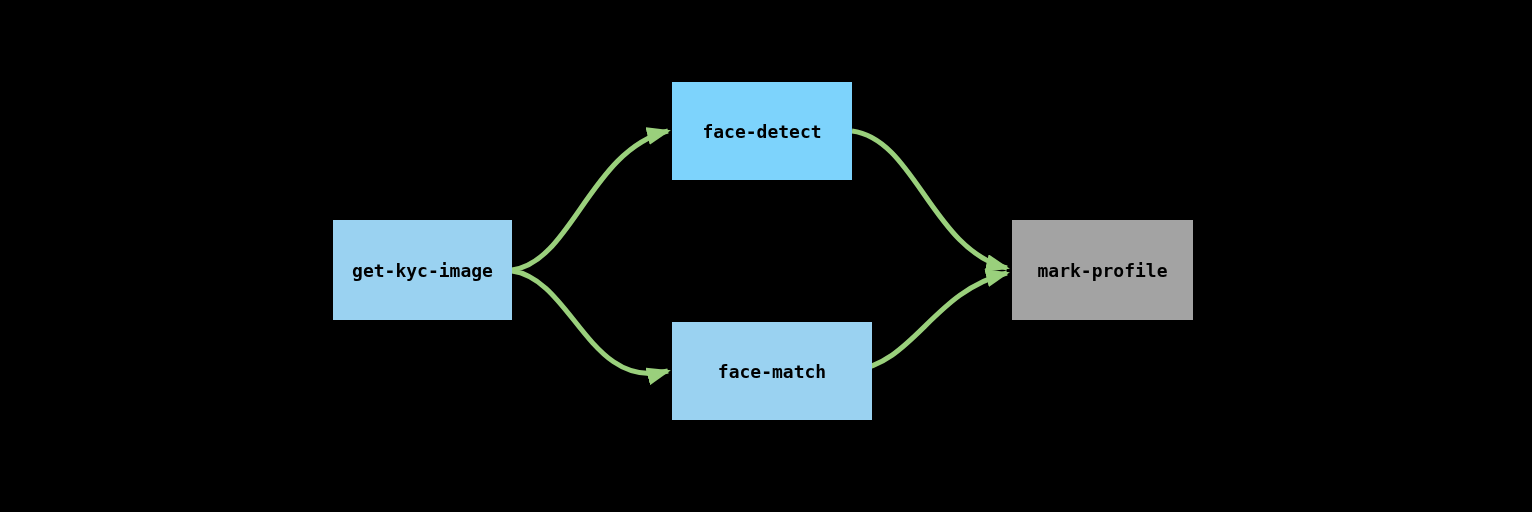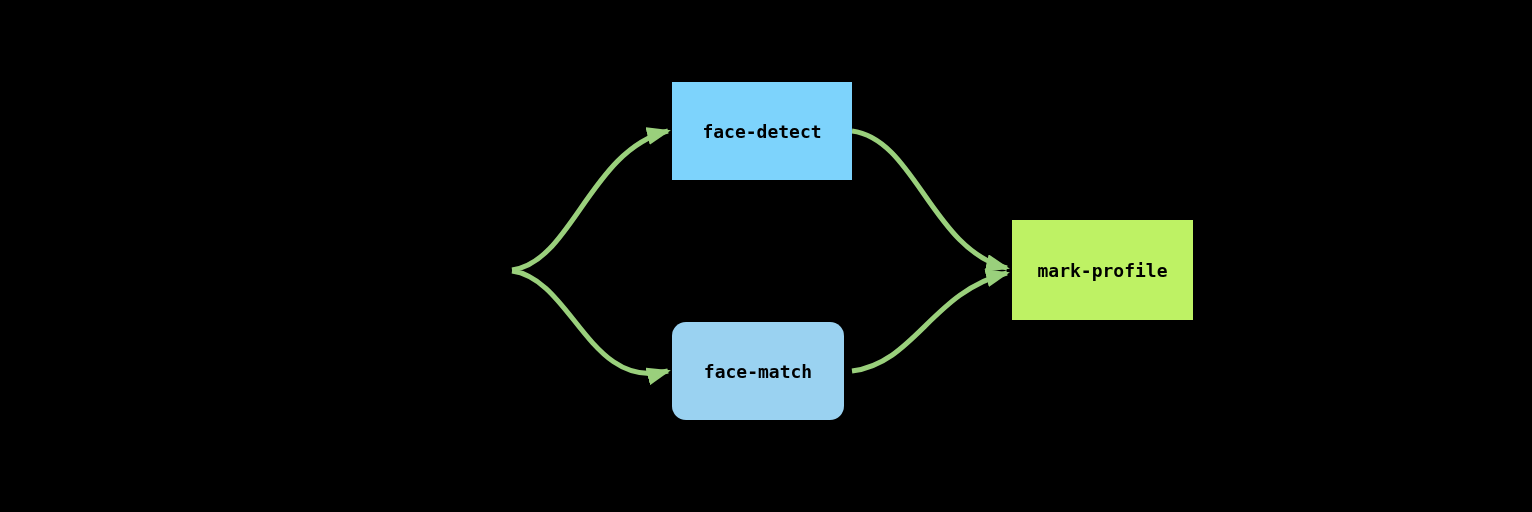--- a/index.html
+++ b/index.html
@@ -31,21 +31,21 @@
     box-sizing: border-box;
   }
   .node .label {
     font-weight: bold;
     font-size: 18px;
     letter-spacing: 0px;
     white-space: nowrap;
   }
   #node-get-kyc-image { left: 333px; top: 220px; width: 179px; height: 100px; }
   #node-face-detect   { left: 672px; top:  82px; width: 180px; height:  98px; }
-  #node-face-match    { left: 672px; top: 322px; width: 172px; height:  98px; border-radius: 14px; }
+  #node-face-match    { left: 672px; top: 322px; width: 200px; height:  98px; }
   #node-mark-profile  { left: 1012px; top: 220px; width: 181px; height: 100px; }
 </style>
 </head>
 <body>
 
 <div id="canvas" style="background: rgb(0, 0, 0);">
 
   <svg id="edges" viewBox="0 0 1532 512" xmlns="http://www.w3.org/2000/svg">
     <defs>
       <marker id="arrowhead" viewBox="0 0 24 18" refX="21" refY="9" markerWidth="24" markerHeight="18" orient="auto" markerUnits="userSpaceOnUse">
@@ -55,26 +55,29 @@
 
     <path d="M 512 270 C 572 262 590 150 668 131" fill="none" stroke-width="5" marker-end="url(#arrowhead)" stroke="#9ad07c"></path>
 
     <path d="M 512 271 C 572 279 590 392 668 371" fill="none" stroke-width="5" marker-end="url(#arrowhead)" stroke="#9ad07c"></path>
 
     <path d="M 852 131 C 915 139 932 250 1007 268" fill="none" stroke-width="5" marker-end="url(#arrowhead)" stroke="#9ad07c"></path>
 
     <path d="M 852 371 C 915 363 932 292 1007 273" fill="none" stroke-width="5" marker-end="url(#arrowhead)" stroke="#9ad07c"></path>
   </svg>
 
+  <div class="node" id="node-get-kyc-image" style="background: rgb(154, 210, 241);">
+    <span class="label" style="color: rgb(0, 0, 0);">get-kyc-image</span>
+  </div>
 
   <div class="node" id="node-face-detect" style="background: #7dd3fc;">
     <span class="label" style="color: rgb(0, 0, 0);">face-detect</span>
   </div>
 
   <div class="node" id="node-face-match" style="background: rgb(154, 210, 241);">
     <span class="label" style="color: rgb(0, 0, 0);">face-match</span>
   </div>
 
-  <div class="node" id="node-mark-profile" style="background: #bef264;">
+  <div class="node" id="node-mark-profile" style="background: #a3a3a3;">
     <span class="label" style="color: rgb(0, 0, 0);">mark-profile</span>
   </div>
 
 </div>
 
 </body></html>

